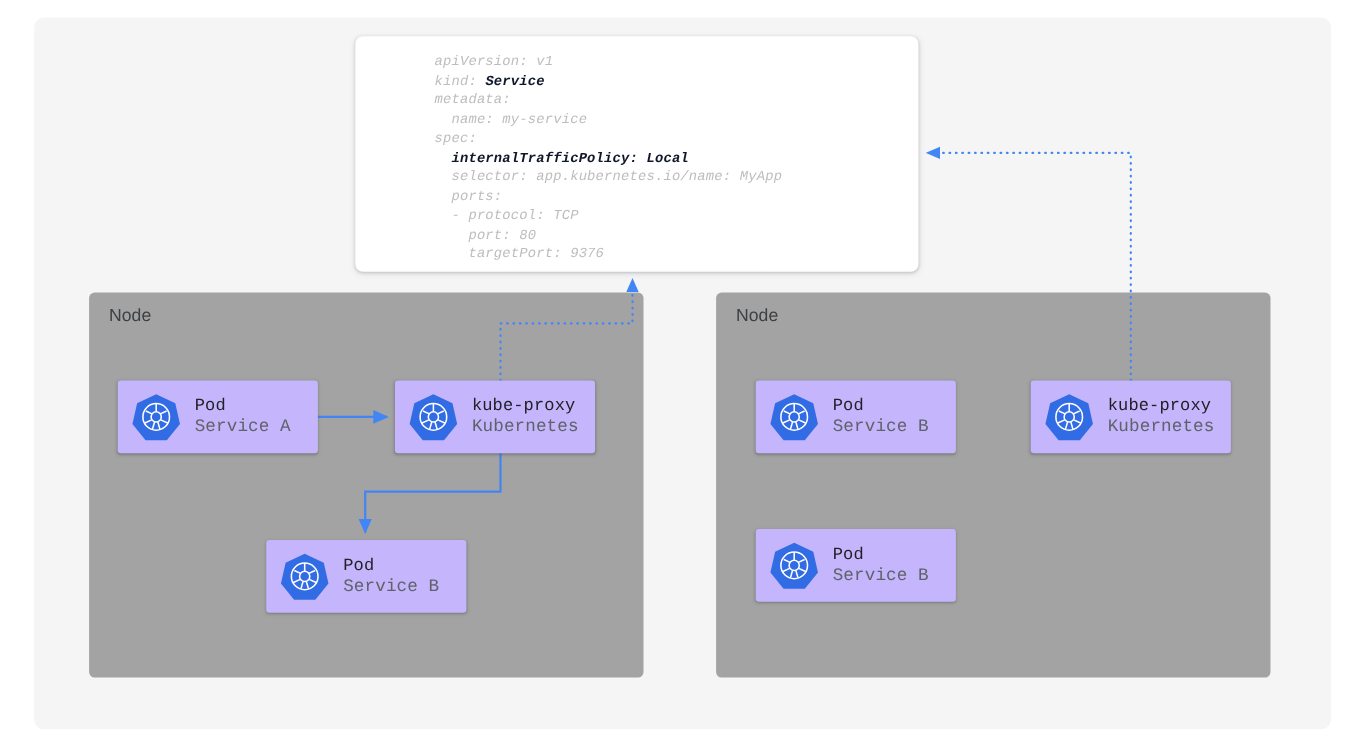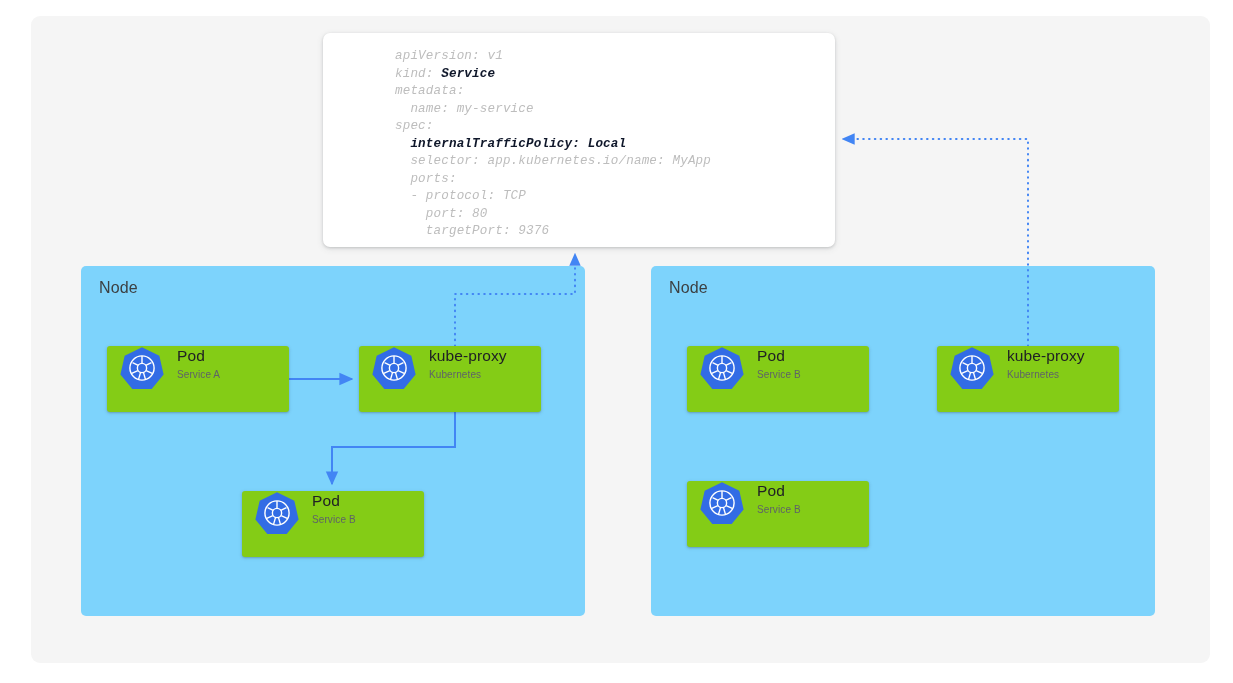--- a/index.html
+++ b/index.html
@@ -55,67 +55,68 @@
     color: #bdbdbd;
     white-space: pre;
     letter-spacing: 0.15px;
   }
   #yaml-body .ln { display: block; height: 17.55px; }
   #yaml-body .em { font-weight: bold; color: #0f172a; }
 
   
   .node-panel {
     position: absolute;
-    background: #7dd3fc;
+    background: #a3a3a3;
     border-radius: 5px;
   }
   #node-left  { left: 81px;  top: 266px; width: 504px; height: 350px; }
   #node-right { left: 651px; top: 266px; width: 504px; height: 350px; }
 
   .node-label {
     position: absolute;
     left: 18px;
     top: 13px;
     font-size: 16px;
     color: #3c4043;
     letter-spacing: 0.1px;
   }
 
   
   .entity {
     position: absolute;
     width: 182px;
     height: 66px;
-    background: #84cc16;
+    background: #c4b5fd;
     border-radius: 3px;
     box-shadow: 0 1px 2px rgba(60,64,67,0.28), 0 1px 4px rgba(60,64,67,0.12);
     display: flex;
-    align-items: flex-start;
+    align-items: center;
     box-sizing: border-box;
+    font-family: Liberation Mono, monospace;
   }
   .entity .k8s-logo {
     flex: 0 0 auto;
     width: 44px;
     height: 44px;
     margin-left: 13px;
   }
   .entity .entity-text {
     margin-left: 13px;
     display: flex;
     flex-direction: column;
     justify-content: center;
   }
   .entity .entity-title {
     font-size: 15.5px;
     color: #202124;
     line-height: 19px;
     letter-spacing: 0.1px;
   }
   .entity .entity-sub {
-    font-size: 10px;
+    font-size: 16px;
     color: #5f6368;
     line-height: 19px;
     letter-spacing: 0.1px;
   }
 
   
   #ent-pod-a        { left: 107px; top: 346px; }
   #ent-kubeproxy-l  { left: 359px; top: 346px; }
   #ent-pod-b-left   { left: 242px; top: 491px; }
   #ent-pod-b-r1     { left: 687px; top: 346px; }

